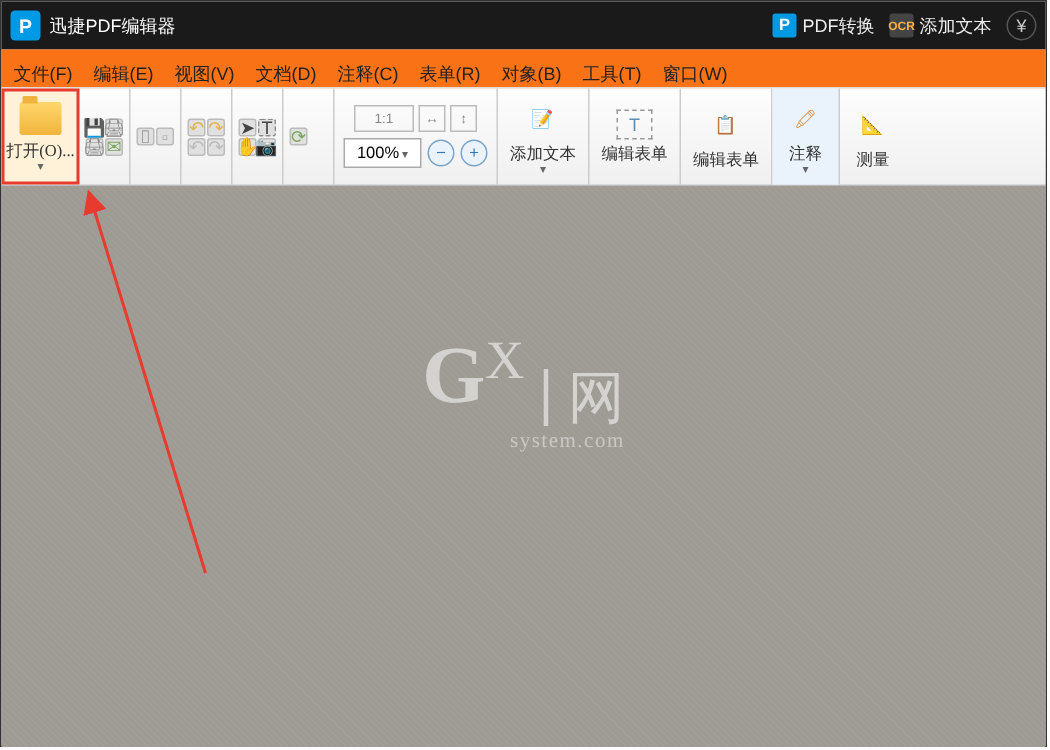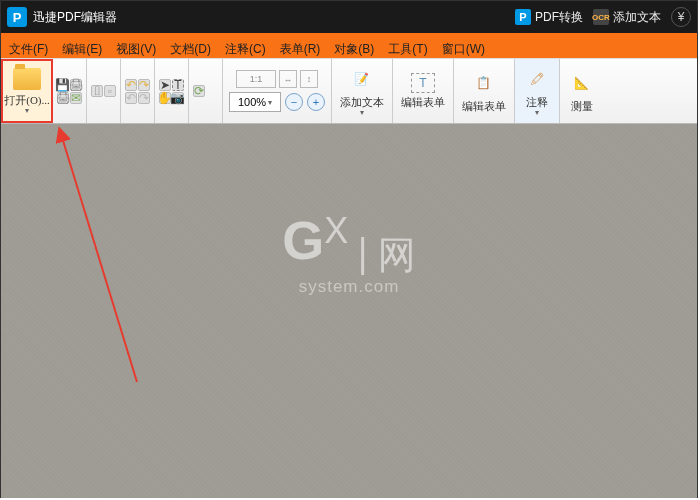--- a/index.html
+++ b/index.html
@@ -23,25 +23,25 @@
   .tb-dd { font-size: 8px; color: #666; margin-top: -2px; }
   .folder-ico { width: 28px; height: 22px; background: linear-gradient(#ffd76b, #f0b43c); border-radius: 2px; position: relative; margin-bottom: 3px; }
   .folder-ico:before { content: ""; position: absolute; top: -4px; left: 2px; width: 10px; height: 5px; background: #f0b43c; border-radius: 1px 1px 0 0; }
   .grid-ico { display: grid; grid-template-columns: repeat(2, 1fr); gap: 1px; }
   .grid-ico .cell { width: 12px; height: 12px; background: #e0e0e0; border: 1px solid #bbb; border-radius: 2px; display: flex; align-items: center; justify-content: center; }
   .zoom-box { display: flex; align-items: center; gap: 4px; }
   .zoom-field { width: 52px; height: 20px; border: 1px solid #aaa; background: #fff; font-size: 11px; text-align: center; display: flex; align-items: center; justify-content: center; }
   .tb-mid { display: flex; flex-direction: column; align-items: center; justify-content: center; padding: 2px 8px; border-right: 1px solid #ccc; }
   .tb-mid .ic { width: 28px; height: 28px; display: flex; align-items: center; justify-content: center; margin-bottom: 2px; }
   .canvas { position: relative; height: 374px; background: #9e9b94; background-image: repeating-linear-gradient(45deg, rgba(255,255,255,.03) 0 1px, transparent 1px 3px); }
-  .wm { position: absolute; top: 85px; left: 50%; transform: translateX(-50%); text-align: center; color: rgba(255,255,255,0.55); font-family: Liberation Sans, sans-serif; }
+  .wm { position: absolute; top: 95px; left: 50%; transform: translateX(-50%); text-align: center; color: rgba(255,255,255,0.55); font-family: Liberation Serif, serif; }
   .wm .g { font-size: 54px; font-weight: bold; }
   .wm .bar { display: inline-block; width: 3px; height: 38px; background: rgba(255,255,255,0.55); margin: 0 10px; vertical-align: middle; }
   .wm .cn { font-size: 38px; vertical-align: middle; }
-  .wm .sub { font-size: 17px; letter-spacing: 1px; opacity: .8; margin-top: -4px; }
+  .wm .sub { font-size: 14px; letter-spacing: 1px; opacity: .8; margin-top: -4px; text-align: right; }
   .arrow-line { position: absolute; pointer-events: none; }
   .circ-btn { width: 18px; height: 18px; border: 1px solid #7aa3c9; border-radius: 50%; display: flex; align-items: center; justify-content: center; color: #3178b8; font-size: 11px; background: #eaf3fb; }
 </style>
 </head>
 <body>
 
 <div class="window">
   <div class="titlebar">
     <div class="app-icon">P</div>
     <div class="title-text">迅捷PDF编辑器</div>

